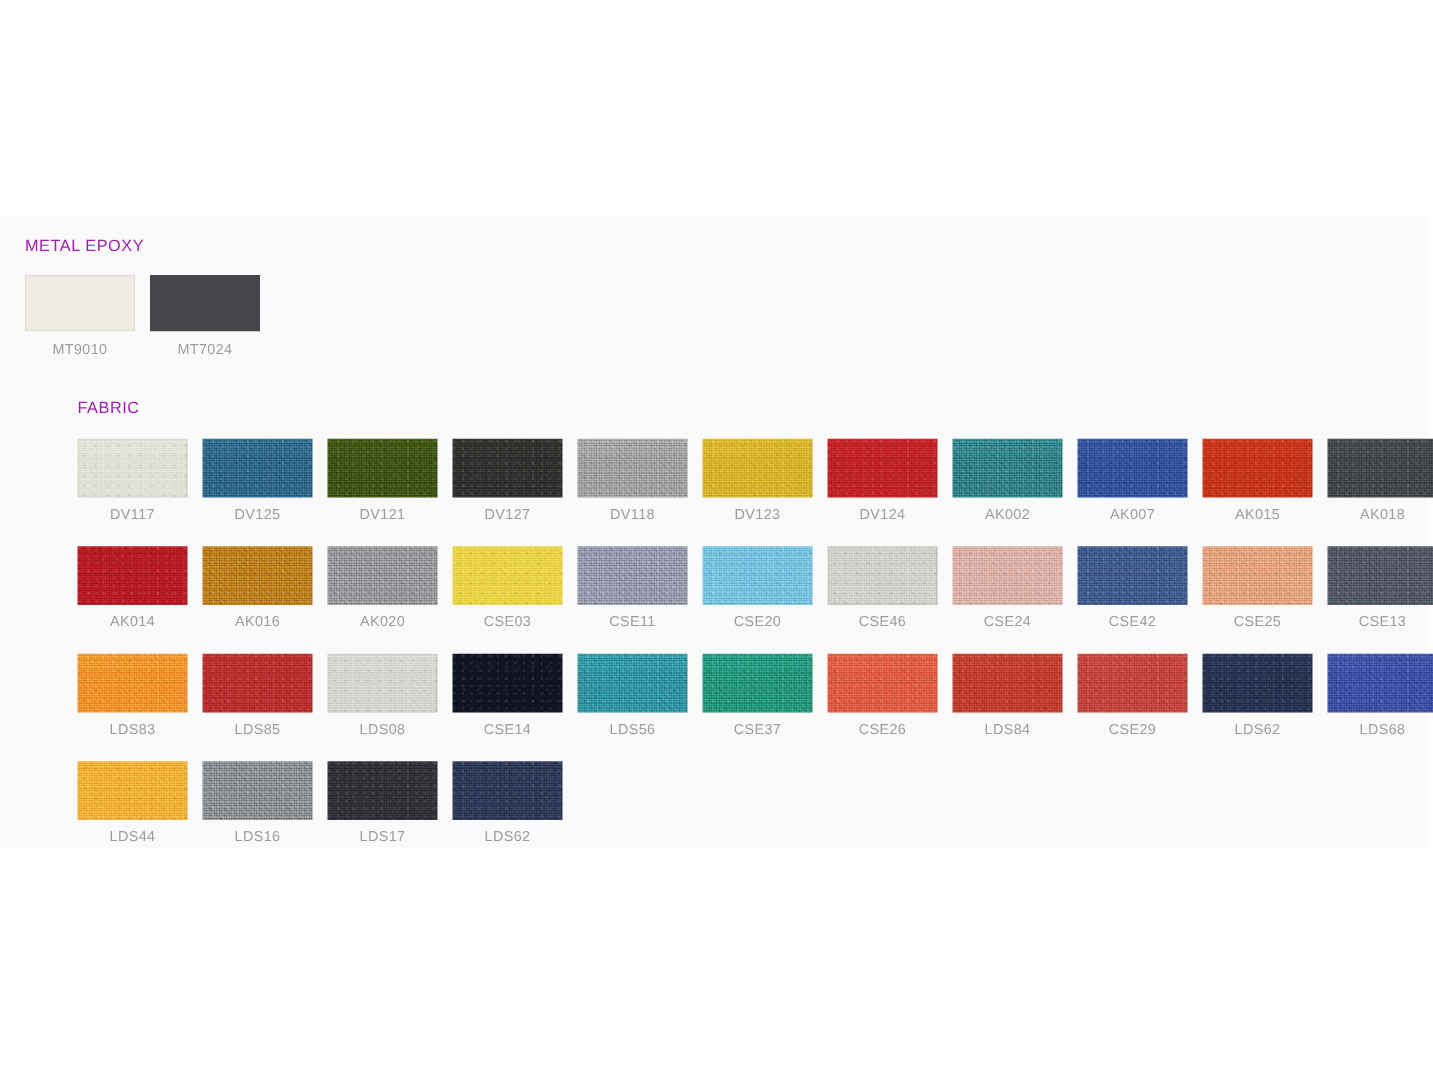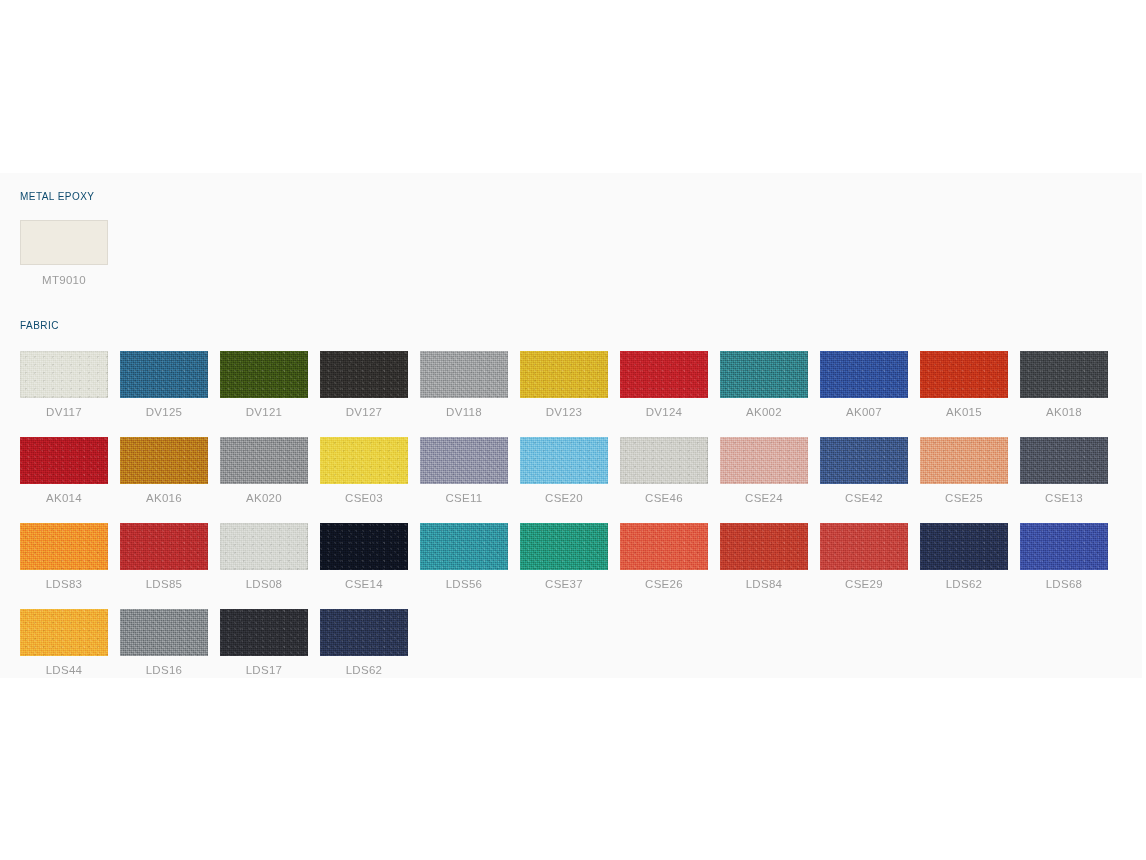--- a/index.html
+++ b/index.html
@@ -25,27 +25,27 @@
     box-sizing: border-box;
     padding: 0;
   }
 
   .section {
     position: absolute;
     left: 0;
     right: 0;
   }
   .section-metal { top: 17px; }
-  .section-fabric { top: 146px; }
+  .section-fabric { top: 146px; margin-left: 42px; }
 
   .section-title {
     margin: 0 0 0 20px;
-    font-size: 10px;
+    font-size: 13px;
     letter-spacing: 0.45px;
-    color: #0c4a6e;
+    color: #a21caf;
     font-weight: 400;
     line-height: 14px;
   }
 
   .swatch-grid {
     display: flex;
     flex-wrap: wrap;
     margin: 0 0 0 20px;
     padding: 0;
     width: 1104px;
@@ -119,20 +119,24 @@
 
 <div id="material-panel">
 
   <div class="section section-metal">
     <h2 class="section-title">METAL EPOXY</h2>
     <div class="swatch-grid metal" id="grid-metal">
         <div class="swatch-cell">
           <div class="swatch-chip light-edge" style="background-color: rgb(239, 235, 225);"></div>
           <div class="swatch-label">MT9010</div>
         </div>
+        <div class="swatch-cell">
+          <div class="swatch-chip" style="background-color: rgb(68, 70, 76);"></div>
+          <div class="swatch-label">MT7024</div>
+        </div>
       </div>
   </div>
 
   <div class="section section-fabric">
     <h2 class="section-title">FABRIC</h2>
     <div class="swatch-grid fabric" id="grid-fabric">
         <div class="swatch-cell">
           <div class="swatch-chip fabric light-edge" style="background-color: rgb(223, 224, 214);"></div>
           <div class="swatch-label">DV117</div>
         </div>

